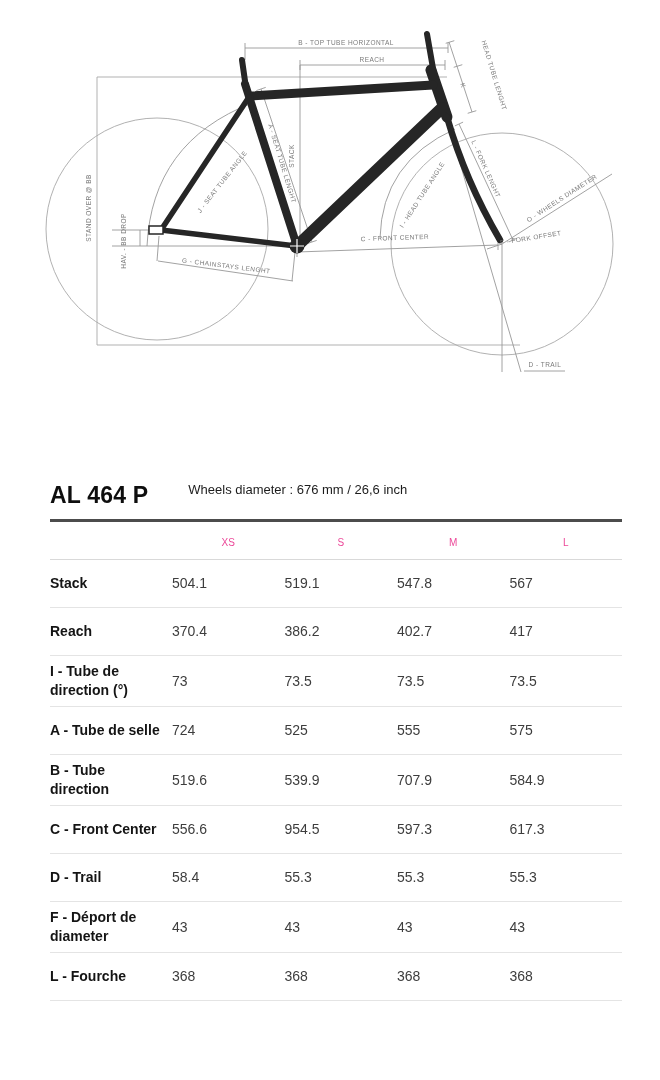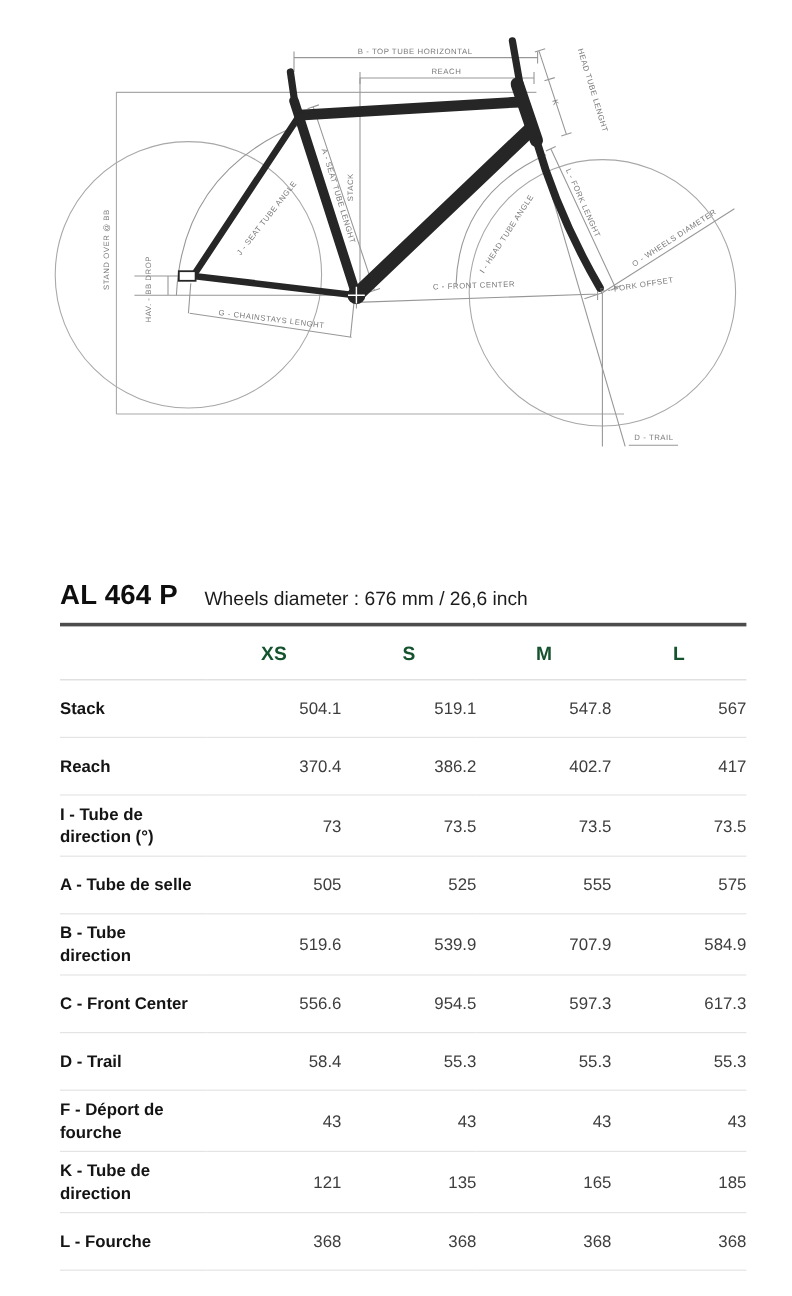--- a/index.html
+++ b/index.html
@@ -10,37 +10,37 @@
   .diagram-wrap{width:660px;height:462px;position:relative;}
   svg{display:block;}
   .dlabel{
     font-family:"Liberation Sans", sans-serif;
     font-size:6.5px;letter-spacing:.45px;fill:#7a7a7a;text-anchor:middle;
   }
   .dim{stroke:#979797;stroke-width:.9;fill:none;}
   .thin{stroke:#a8a8a8;stroke-width:.9;fill:none;}
   .frame{stroke:#262626;stroke-linecap:round;}
   .spec{margin:20px 38px 0 50px;}
-  .title-row{display:flex;align-items:flex-end;}
+  .title-row{display:flex;align-items:flex-start;}
   .model{font-size:23px;font-weight:700;letter-spacing:.2px;color:#0e0e0e;}
-  .subtitle{font-size:16px;font-weight:400;color:#1c1c1c;margin-left:22px;}
+  .subtitle{font-size:13px;font-weight:400;color:#1c1c1c;margin-left:40px;}
   .rule{border:none;border-top:3px solid #4c4c4c;margin:10px 0 0 0;}
   table{width:100%;border-collapse:collapse;table-layout:fixed;margin-top:2px;}
   col.lblcol{width:122px;}
   thead th{
-    font-size:16px;font-weight:700;color:#14532d;text-align:center;
+    font-size:10px;font-weight:400;color:#ec4899;text-align:center;
     padding:13px 0 11px 0;border-bottom:1px solid #d9d9d9;
   }
   thead th.empty{text-align:left;}
   tbody tr{border-bottom:1px solid #e4e4e4;}
   td.row-label{
     text-align:left;font-weight:700;font-size:14px;color:#141414;
     padding:6px 6px 6px 0;line-height:19px;
   }
-  td.cell{text-align:right;font-size:14px;color:#3d3d3d;padding:14px 0;line-height:19px;}
+  td.cell{text-align:left;font-size:14px;color:#3d3d3d;padding:14px 0;line-height:19px;}
 </style>
 </head>
 <body>
 
 <div class="diagram-wrap">
   <svg width="660" height="462" viewBox="0 0 660 462">
 
     <circle class="thin" cx="157" cy="229" r="111"></circle>
     <circle class="thin" cx="502" cy="244" r="111"></circle>
 
@@ -140,21 +140,21 @@
         </tr>
         <tr>
           <td class="row-label">I - Tube de direction (°)</td>
           <td class="cell">73</td>
           <td class="cell">73.5</td>
           <td class="cell">73.5</td>
           <td class="cell">73.5</td>
         </tr>
         <tr>
           <td class="row-label">A - Tube de selle</td>
-          <td class="cell">505</td>
+          <td class="cell">724</td>
           <td class="cell">525</td>
           <td class="cell">555</td>
           <td class="cell">575</td>
         </tr>
         <tr>
           <td class="row-label">B - Tube direction</td>
           <td class="cell">519.6</td>
           <td class="cell">539.9</td>
           <td class="cell">707.9</td>
           <td class="cell">584.9</td>
@@ -167,32 +167,25 @@
           <td class="cell">617.3</td>
         </tr>
         <tr>
           <td class="row-label">D - Trail</td>
           <td class="cell">58.4</td>
           <td class="cell">55.3</td>
           <td class="cell">55.3</td>
           <td class="cell">55.3</td>
         </tr>
         <tr>
-          <td class="row-label">F - Déport de fourche</td>
+          <td class="row-label">F - Déport de diameter</td>
           <td class="cell">43</td>
           <td class="cell">43</td>
           <td class="cell">43</td>
           <td class="cell">43</td>
-        </tr>
-        <tr>
-          <td class="row-label">K - Tube de direction</td>
-          <td class="cell">121</td>
-          <td class="cell">135</td>
-          <td class="cell">165</td>
-          <td class="cell">185</td>
         </tr>
         <tr>
           <td class="row-label">L - Fourche</td>
           <td class="cell">368</td>
           <td class="cell">368</td>
           <td class="cell">368</td>
           <td class="cell">368</td>
         </tr>
       </tbody>
   </table>

